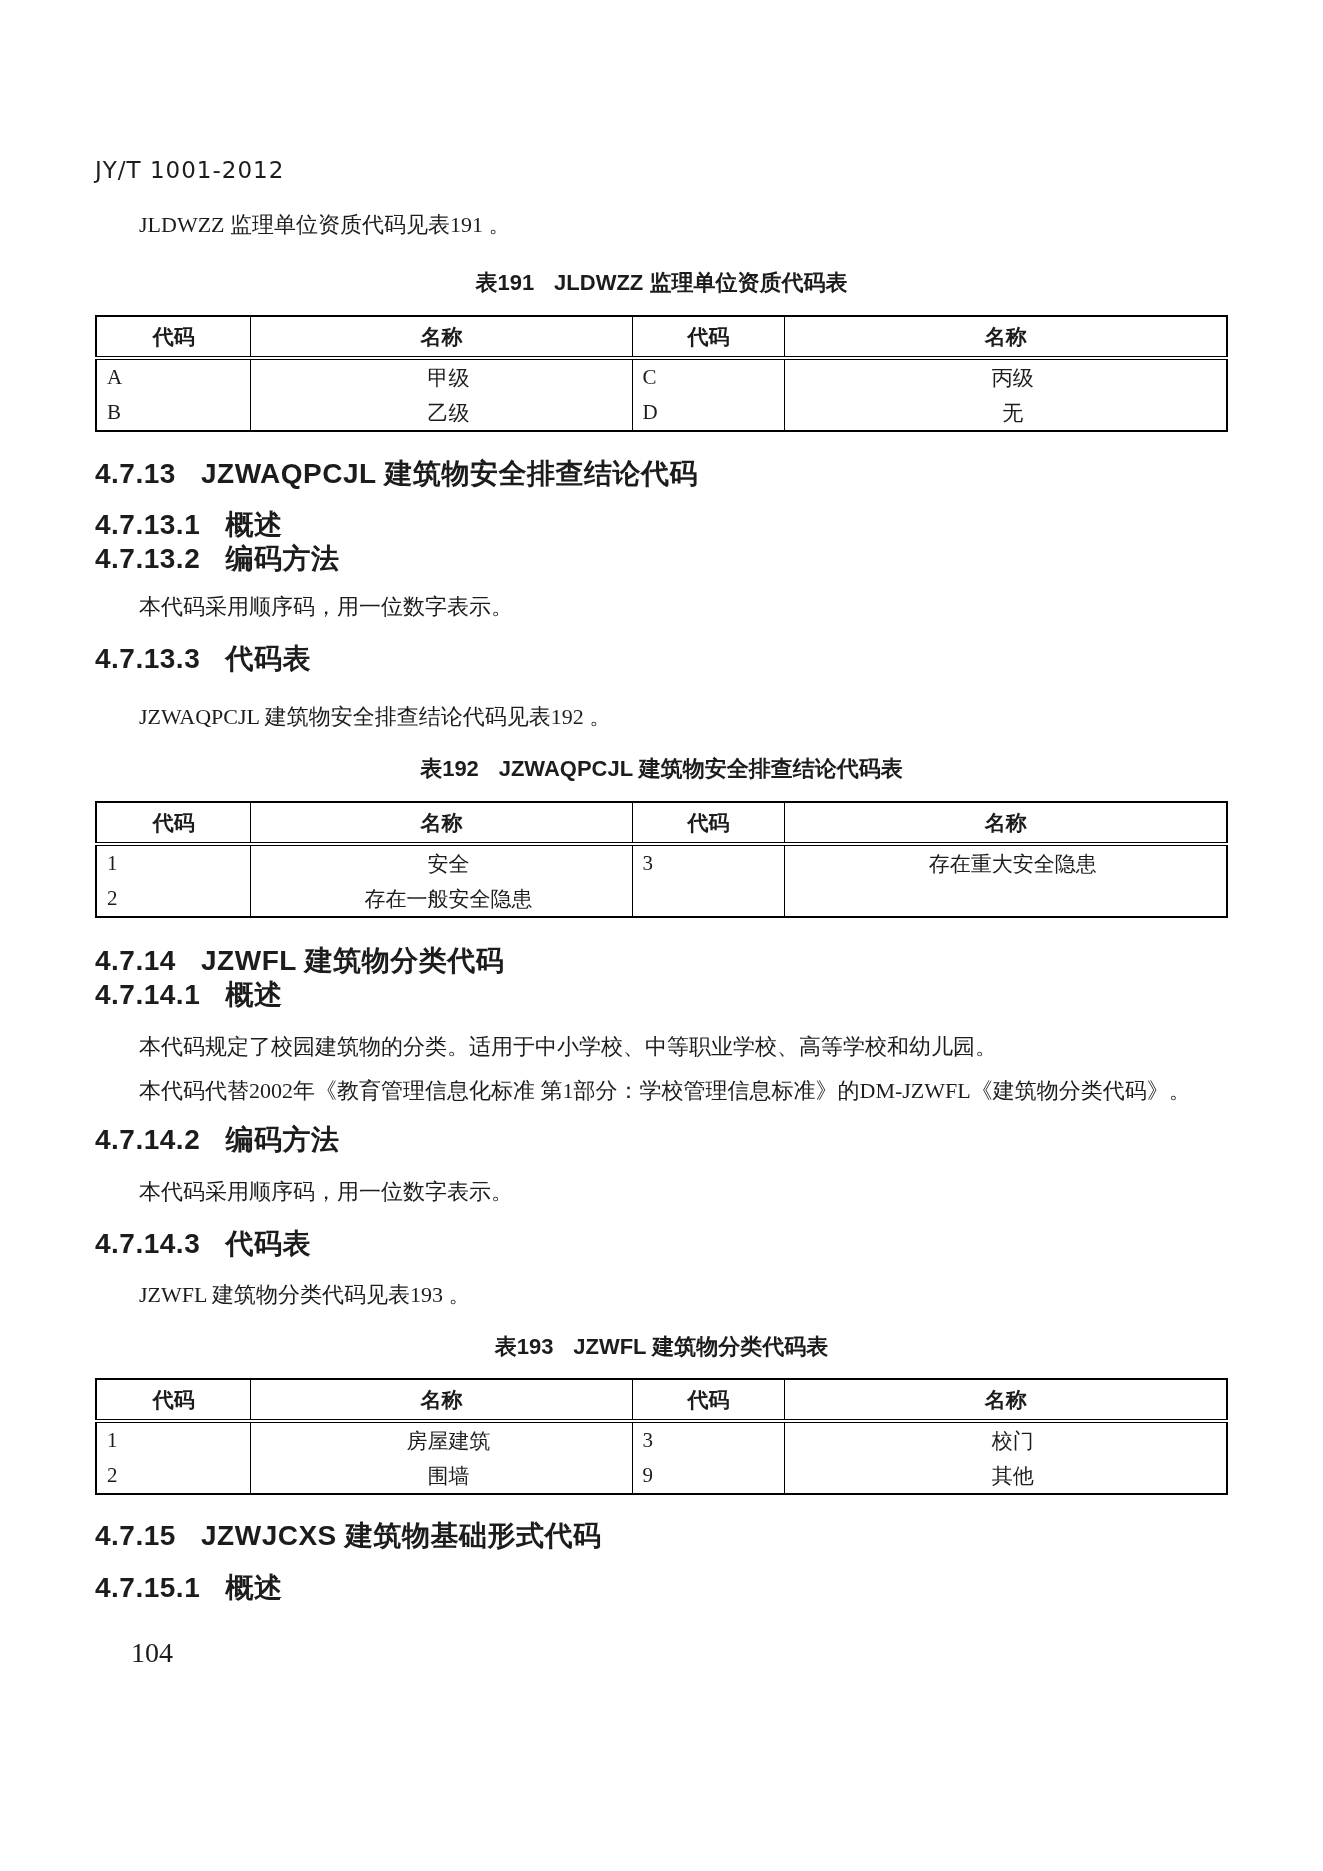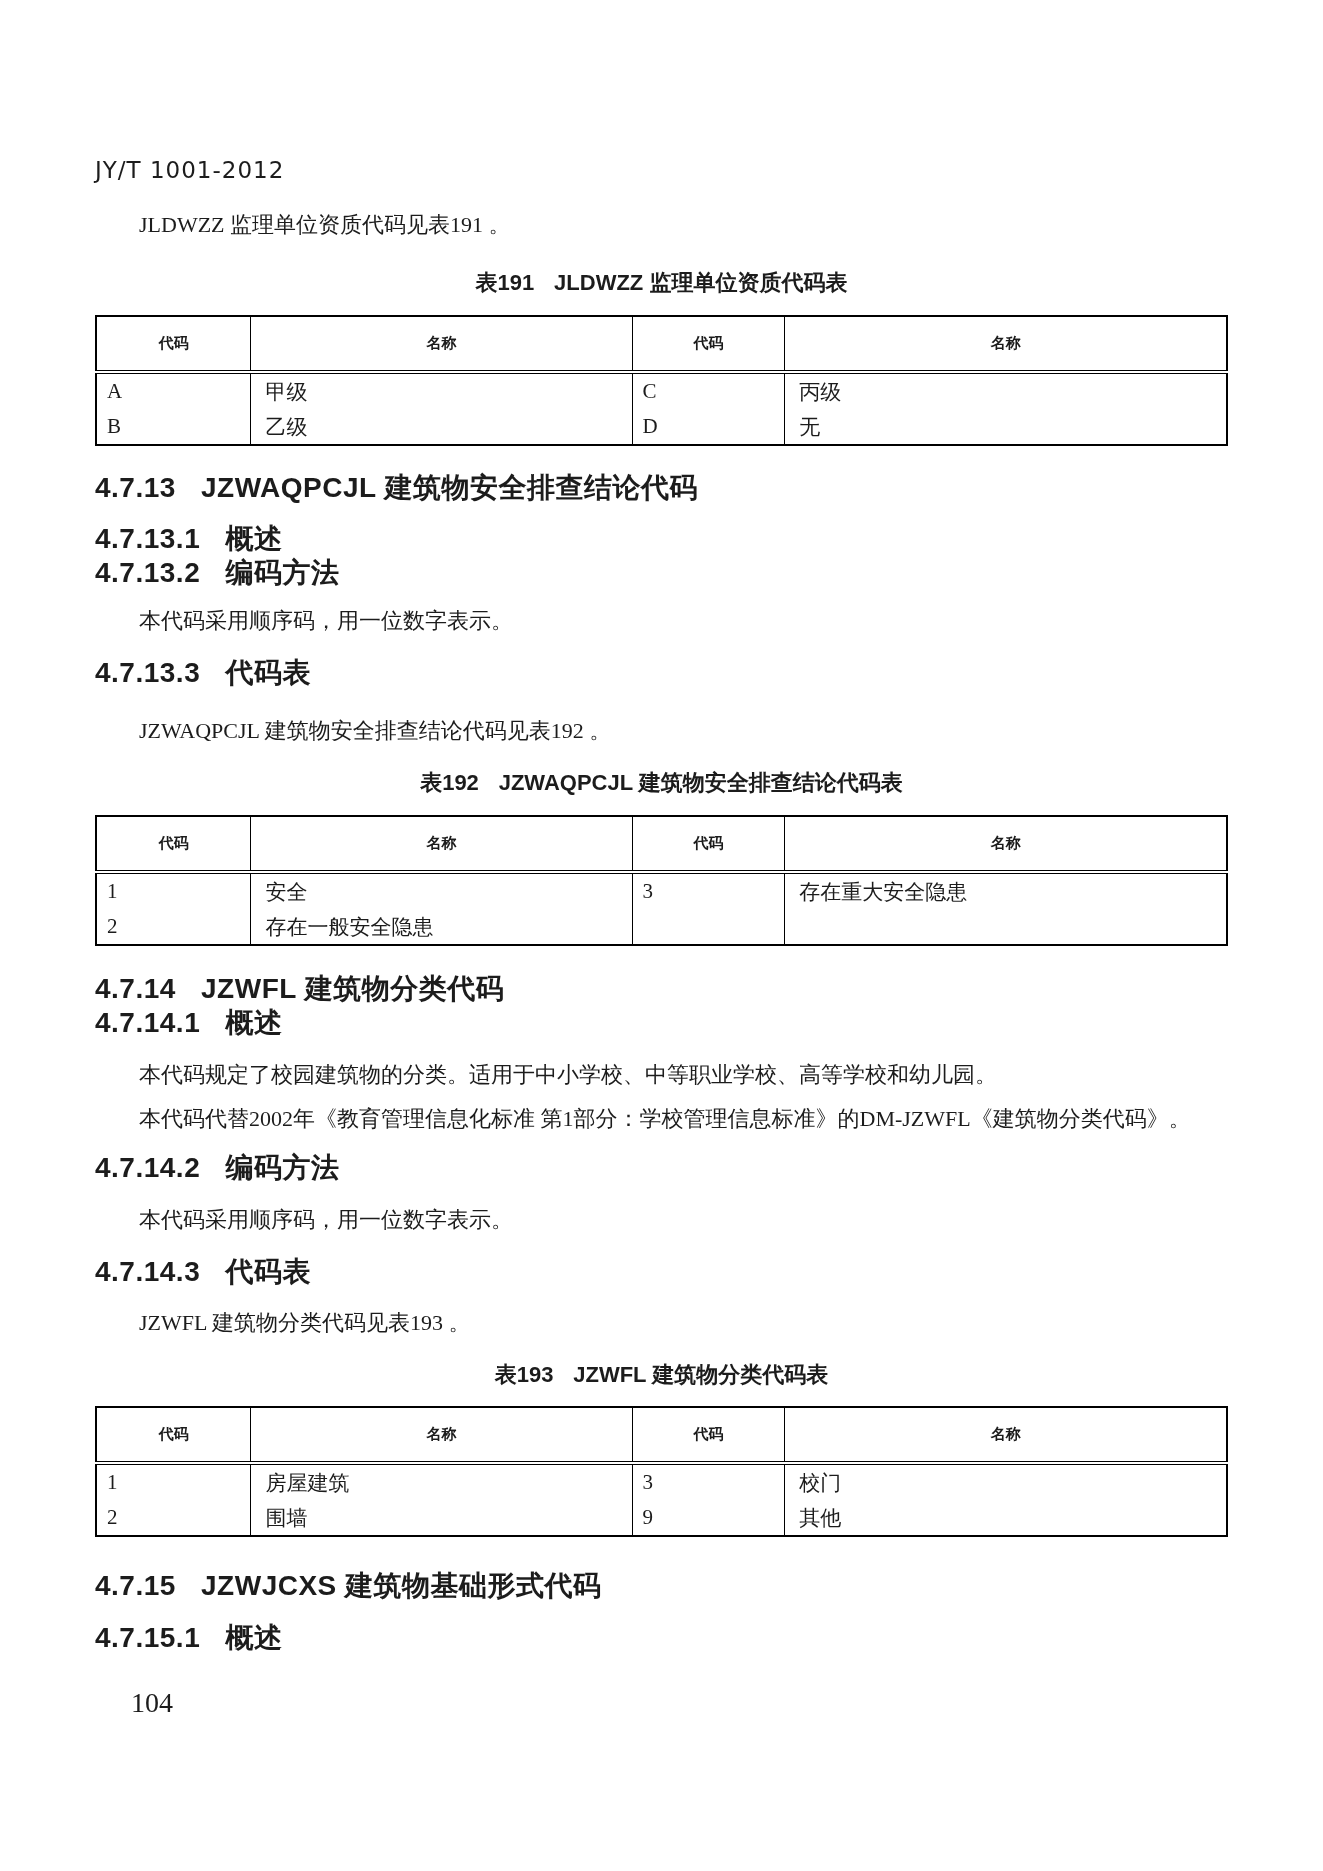--- a/index.html
+++ b/index.html
@@ -53,54 +53,54 @@
     table-layout: fixed;
     border: 2.5px solid #000;
   }
   table.code-table col.c-code1 { width: 13.7%; }
   table.code-table col.c-name1 { width: 33.7%; }
   table.code-table col.c-code2 { width: 13.5%; }
   table.code-table col.c-name2 { width: 39.1%; }
   table.code-table th {
     font-family: "Liberation Sans", "DejaVu Sans", sans-serif;
     font-weight: bold;
-    font-size: 15px;
+    font-size: 21px;
     height: 31px;
     border-bottom: 4px double #000;
     border-left: 1.5px solid #000;
-    padding: 11px;
+    padding: 4px;
   }
   table.code-table th:first-child { border-left: none; }
   table.code-table td {
     font-family: "Liberation Serif", "DejaVu Serif", serif;
     font-size: 21px;
     height: 35px;
     vertical-align: middle;
     border-left: 1.5px solid #000;
     padding: 0;
   }
   table.code-table td:first-child { border-left: none; }
   table.code-table td.code-cell { padding-left: 10px; }
-  table.code-table td.name-cell { padding-left: 14px; }
+  table.code-table td.name-cell { padding-left: 14px; text-align: center; }
   .page-num {
     margin: 0;
     padding-left: 36px;
     font-size: 28px;
     line-height: 30px;
   }
   
   .mt4  { margin-top: 12px; }
   .mt16 { margin-top: 16px; }
   .mt17 { margin-top: 17px; }
   .mt18 { margin-top: 18px; }
   .mt20 { margin-top: 4px; }
   .mt21 { margin-top: 21px; }
   .mt22 { margin-top: 22px; }
   .mt25 { margin-top: 25px; }
-  .mt26 { margin-top: 34px; }
+  .mt26 { margin-top: 26px; }
   .mt27 { margin-top: 27px; }
   .mt28 { margin-top: 28px; }
   .mt35 { margin-top: 35px; }
 </style>
 </head>
 <body>
 
 <div class="page">
 
   <div class="doc-code">JY/T 1001-2012</div>

